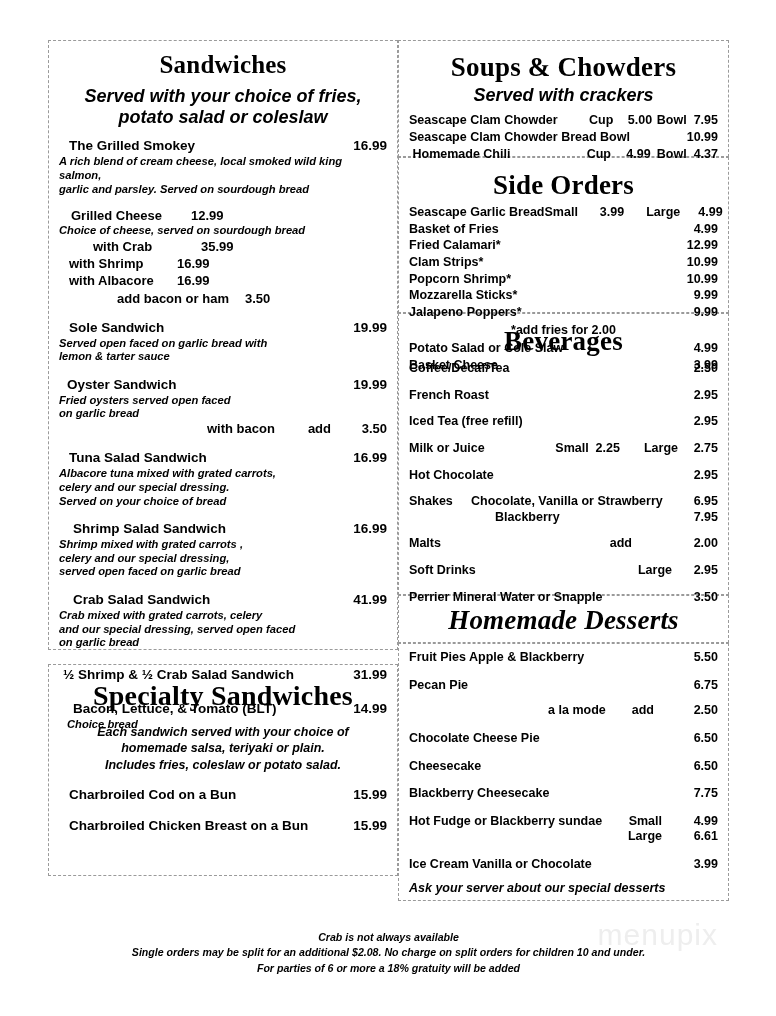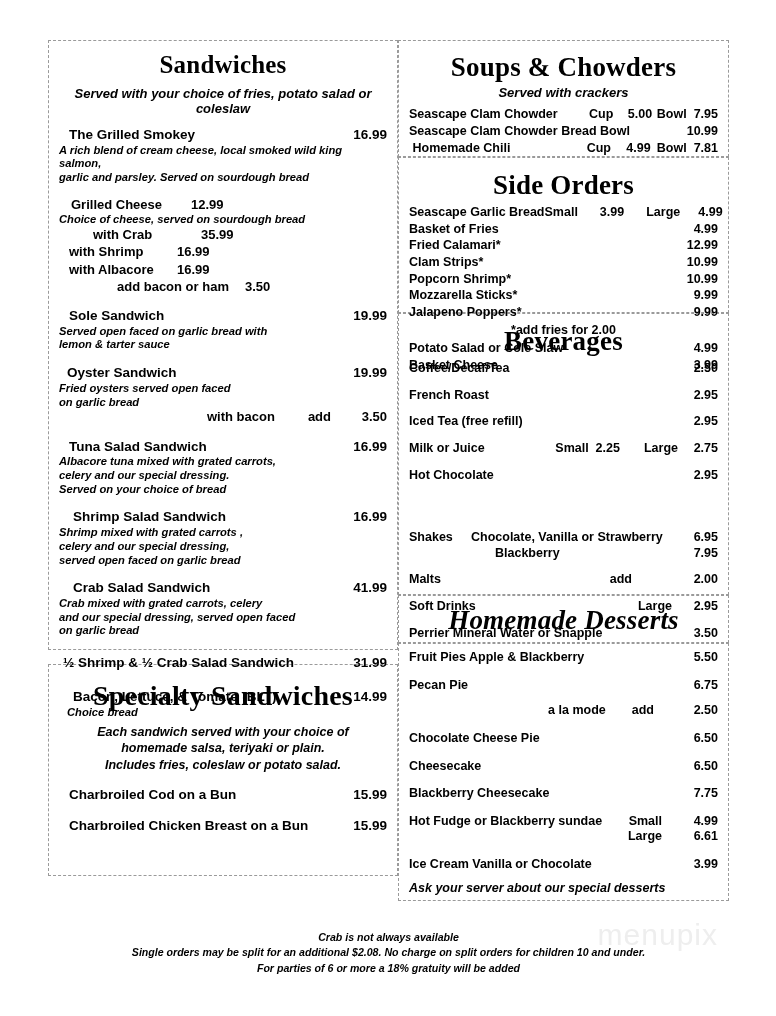--- a/index.html
+++ b/index.html
@@ -36,21 +36,21 @@
   }
   .t-sandwiches   { font-size: 25px; margin: 5px 0 8px; font-family: Liberation Serif, serif; }
   .t-specialty    { font-size: 28px; margin: 10px 0 6px; }
   .t-soups        { font-size: 27px; margin: 6px 0 4px; }
   .t-sides        { font-size: 27px; margin: 7px 0 5px; }
   .t-bev          { font-size: 27px; margin: 7px 0 6px; }
   .t-dess         { font-size: 27px; margin: 4px 0 3px; }
 
   .sec-sub {
     font-style: italic; font-weight: bold;
-    text-align: center; font-size: 13px;
+    text-align: center; font-size: 18px;
     line-height: 1.18; margin-bottom: 10px;
   }
   .sec-sub.tight { margin-bottom: 6px; }
   .sec-sub.blk { text-align:center; font-size:12.5px; line-height:1.3; margin: 14px 0 14px; }
 
   
   .row {
     position: relative;
     display: flex; align-items: baseline;
     font-size: 13px; font-weight: bold;
@@ -281,21 +281,21 @@
         <div class="soup-row">
           <span class="s-nm" style="width:230px;">Seascape Clam Chowder Bread Bowl</span>
           <span class="s-gap"></span>
           <span class="s-bowl">10.99</span>
         </div>
         <div class="soup-row">
           <span class="s-nm"> Homemade Chili</span>
           <span class="s-cup">Cup</span>
           <span class="s-cup" style="width:46px;">4.99</span>
           <span class="s-gap"></span>
-          <span class="s-bowl"><span>Bowl</span>&nbsp;&nbsp;<span>7.81</span></span>
+          <span class="s-bowl"><span>Bowl</span>&nbsp;&nbsp;<span>4.37</span></span>
         </div>
       </section>
 
       <section class="panel sep-top" style="height:156px;">
         <h1 class="sec-title t-sides">Side Orders</h1>
 
         <div class="side-row">
           <span class="sd-nm">Seascape Garlic Bread</span>
           <span class="sd-sp"></span>
           <span class="sd-sm">Small</span>
@@ -374,21 +374,21 @@
           <span class="b-mid" style="margin-left:24px;">Large</span>
           <span class="b-pr" style="width:40px;text-align:right;">2.75</span>
         </div>
         <div class="bev-row">
           <span class="b-nm">Hot Chocolate</span>
           <span class="b-sp"></span>
           <span class="b-pr">2.95</span>
         </div>
 
         <div class="bev-row" style="margin-bottom:0;">
-          <span class="b-nm" style="width:62px;margin-top:36px;">Shakes</span>
+          <span class="b-nm" style="width:62px;">Shakes</span>
           <span class="b-nm">Chocolate, Vanilla or Strawberry</span>
           <span class="b-sp"></span>
           <span class="b-pr">6.95</span>
         </div>
         <div class="bev-row" style="margin-bottom:11px;">
           <span class="b-nm" style="width:86px;"></span>
           <span class="b-nm">Blackberry</span>
           <span class="b-sp"></span>
           <span class="b-pr">7.95</span>
         </div>

